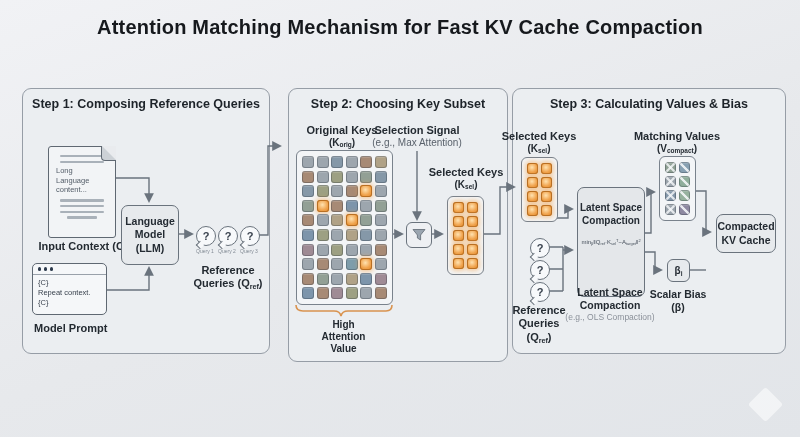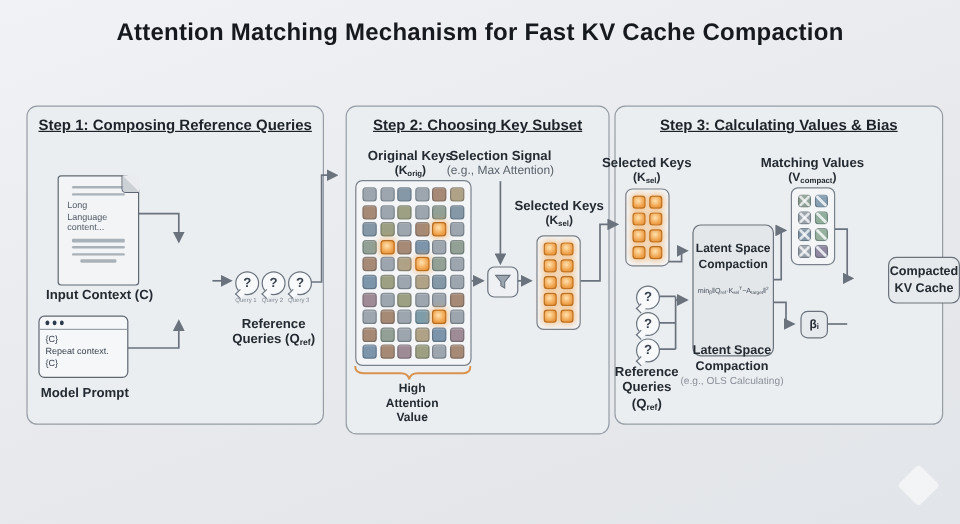--- a/index.html
+++ b/index.html
@@ -3,21 +3,21 @@
 <meta charset="utf-8">
 <style>
   html,body{margin:0;padding:0;}
   #canvas{position:relative;width:800px;height:437px;overflow:hidden;
     background:linear-gradient(160deg,#f1f2f5 0%,#e7e9ec 55%,#e2e5e9 100%);
     font-family:"Liberation Sans",sans-serif;}
   #title{position:absolute;left:0;right:0;top:16px;text-align:center;font-size:20px;
     font-weight:bold;color:#16191d;letter-spacing:.2px;z-index:2;}
   .panel{position:absolute;background:#ebeef1;border:1.4px solid #969da6;border-radius:9px;z-index:0;}
   .phead{position:absolute;left:0;right:0;top:8px;text-align:center;font-weight:bold;
-    font-size:12.5px;color:#1d2329;text-decoration:underline;}
+    font-size:12.5px;color:#1d2329;}
   #overlay{position:absolute;left:0;top:0;z-index:1;}
   #content{position:absolute;inset:0;z-index:2;}
   .lbl{position:absolute;text-align:center;color:#232a31;line-height:1.22;}
   .b11{font-size:11px;font-weight:bold;}
   .b10{font-size:10px;font-weight:bold;}
   .sub{font-size:65%;vertical-align:-18%;}
   .sup{font-size:65%;vertical-align:35%;}
   .gray{color:#8b919a;font-weight:normal;font-size:8.5px;}
   .box{position:absolute;background:#e7eaed;border:1.4px solid #6a737d;border-radius:7px;
     display:flex;flex-direction:column;align-items:center;justify-content:center;
@@ -104,20 +104,25 @@
       <span class="dline" style="width:44px;margin-top:8px"></span>
       <span class="dline" style="width:44px"></span>
       <div class="dtext">Long Language content...</div>
       <span class="dline" style="width:44px"></span>
       <span class="dline" style="width:44px"></span>
       <span class="dline" style="width:44px"></span>
       <span class="dline" style="width:30px"></span>
     </div>
     <div class="lbl b11" style="left:28px;top:240px;width:110px">Input Context (C)</div>
 
+    <div class="box" style="left:121px;top:205px;width:56px;height:58px">
+      <div>Language</div>
+      <div>Model</div>
+      <div>(LLM)</div>
+    </div>
 
     <div class="bubble" style="left:196px;top:226px">?</div>
     <div class="bubble" style="left:218px;top:226px">?</div>
     <div class="bubble" style="left:240px;top:226px">?</div>
     <div class="qlbl" style="left:191px;top:248px;width:28px">Query 1</div>
     <div class="qlbl" style="left:213px;top:248px;width:28px">Query 2</div>
     <div class="qlbl" style="left:235px;top:248px;width:28px">Query 3</div>
 
     <div class="lbl b11" style="left:184px;top:264px;width:88px">
       <div>Reference</div>
@@ -263,42 +268,46 @@
     </div>
 
     <div class="box latent" style="left:577px;top:187px;width:66px;height:95px">
       <div>Latent Space</div>
       <div>Compaction</div>
       <div class="formula"><span>min</span><span class="sub">β</span><span>‖Q</span><span class="sub">ref</span><span>·K</span><span class="sub">sel</span><span class="sup">T</span><span>−A</span><span class="sub">target</span><span>‖</span><span class="sup">2</span></div>
     </div>
     <div class="lbl" style="left:563px;top:286px;width:94px;font-size:10.5px;font-weight:bold">
       <div>Latent Space</div>
       <div>Compaction</div>
-      <div class="gray">(e.g., OLS Calculating)</div>
+      <div class="gray">(e.g., OLS Compaction)</div>
     </div>
 
     <div class="lbl b11" style="left:625px;top:130px;width:104px">
       <div>Matching Values</div>
       <div class="b10"><span>(V</span><span class="sub">compact</span><span>)</span></div>
     </div>
     <div class="gridbox" style="left: 659px; top: 156px; grid-template-columns: repeat(2, 11px); gap: 3px;">
         <div class="cell hx" style="height: 11px; width: 11px; background-color: rgb(143, 161, 148);"></div>
         <div class="cell hs" style="height: 11px; width: 11px; background-color: rgb(135, 160, 178);"></div>
         <div class="cell hx" style="height: 11px; width: 11px; background-color: rgb(154, 163, 171);"></div>
         <div class="cell hs" style="height: 11px; width: 11px; background-color: rgb(143, 174, 155);"></div>
         <div class="cell hx" style="height: 11px; width: 11px; background-color: rgb(132, 151, 169);"></div>
         <div class="cell hs" style="height: 11px; width: 11px; background-color: rgb(149, 177, 157);"></div>
         <div class="cell hx" style="height: 11px; width: 11px; background-color: rgb(154, 163, 171);"></div>
         <div class="cell hs" style="height: 11px; width: 11px; background-color: rgb(142, 137, 161);"></div>
       </div>
 
     <div class="box beta" style="left:667px;top:259px;width:21px;height:21px">
       <div><span>β</span><span class="sub">i</span></div>
     </div>
-
-    <div class="box" style="left:740px;top:214px;width:58px;height:37px">
+    <div class="lbl" style="left:645px;top:288px;width:66px;font-size:10.5px;font-weight:bold">
+      <div>Scalar Bias</div>
+      <div>(β)</div>
+    </div>
+
+    <div class="box" style="left:716px;top:214px;width:58px;height:37px">
       <div>Compacted</div>
       <div>KV Cache</div>
     </div>
 
     <div class="diamond" style="left:753px;top:392px"></div>
   </div>
 </div>
 
 </body></html>

